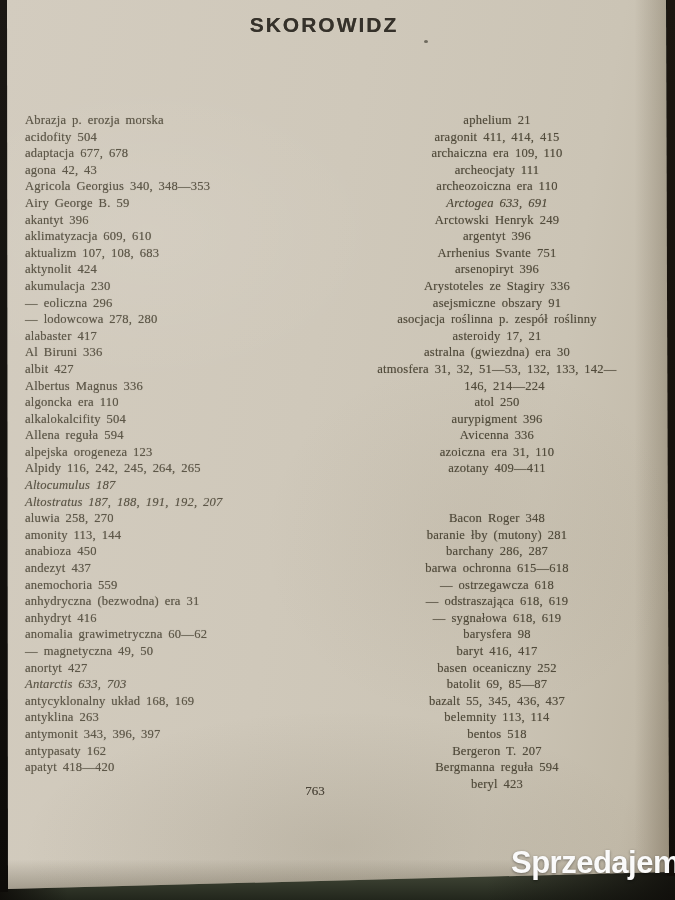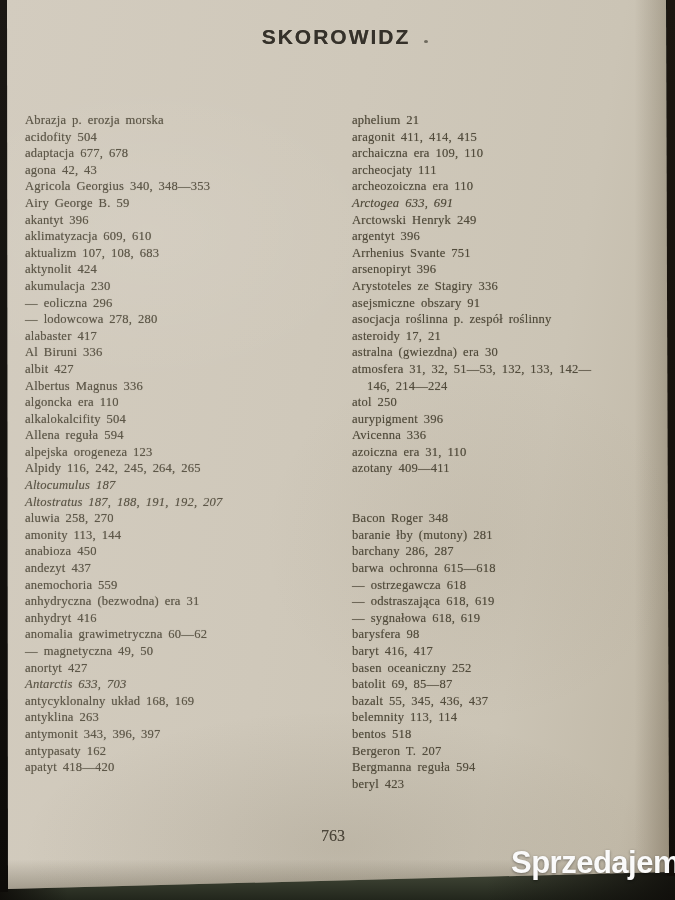--- a/index.html
+++ b/index.html
@@ -29,46 +29,46 @@
     clip-path:polygon(7px 0, 666px 0, 669px 872px, 8px 889px);
     background:
       radial-gradient(ellipse 340px 220px at 22% 26%, rgba(255,255,255,.07), rgba(255,255,255,0) 70%),
       radial-gradient(ellipse 300px 260px at 70% 60%, rgba(120,105,80,.08), rgba(120,105,80,0) 70%),
       radial-gradient(ellipse 420px 180px at 50% 94%, rgba(90,80,58,.14), rgba(90,80,58,0) 75%),
       linear-gradient(90deg, rgba(0,0,0,0) 94%, rgba(92,80,58,.30) 99%, rgba(60,50,34,.45) 100%),
       linear-gradient(180deg, rgba(0,0,0,0) 95.5%, rgba(70,62,44,.38) 99.3%),
       linear-gradient(100deg, #d3ccbf 0%, #cfc8ba 45%, #cbc4b5 75%, #c2baa9 92%, #b0a694 100%);
   }
   .page-title{
-    position:absolute;left:0;top:9px;width:640px;margin:16px;
+    position:absolute;left:0;top:9px;width:640px;margin:4px;
     text-align:center;
     font-family:"Liberation Sans", sans-serif;
     font-size:21px;font-weight:800;letter-spacing:2px;
     color:#35312a;text-shadow:0 0 .6px rgba(53,49,42,.7);
   }
   .speck{
     position:absolute;left:424px;top:40px;width:4px;height:3px;border-radius:50%;
     background:#6e6a5e;
   }
   .col{position:absolute;top:112px;}
   .col-left{left:25px;width:316px;}
-  .col-right{left:352px;width:320px;}
+  .col-right{left:337px;width:320px;text-align:center;}
   .entry{
     font-size:12.6px;line-height:16.6px;
     color:#514b3b;
     letter-spacing:.2px;word-spacing:2.5px;
     white-space:nowrap;
     text-shadow:0 0 .7px rgba(88,82,68,.55);
   }
   .col-left .entry{color:#5d5748;}
   .entry.italic{font-style:italic;}
   .entry.indent{padding-left:15px;}
   .page-number{
-    position:absolute;left:285px;top:827px;width:60px;
-    text-align:right;font-size:16px;color:#4c463a;
+    position:absolute;left:285px;top:783px;width:60px;
+    text-align:center;font-size:13px;color:#4c463a;
     text-shadow:0 0 .6px rgba(76,70,58,.6);
   }
   
   .watermark{
     position:absolute;left:483px;top:846px;z-index:6;
     display:flex;align-items:flex-start;
     font-family:"Liberation Sans", sans-serif;
   }
   .wm-text{
     font-size:31px;font-weight:700;letter-spacing:-.5px;

